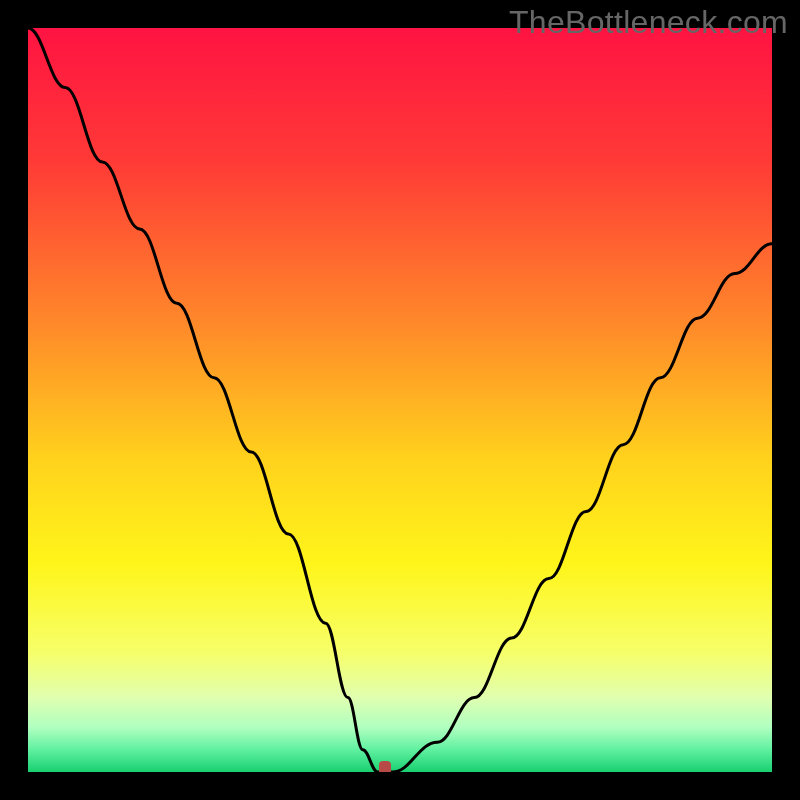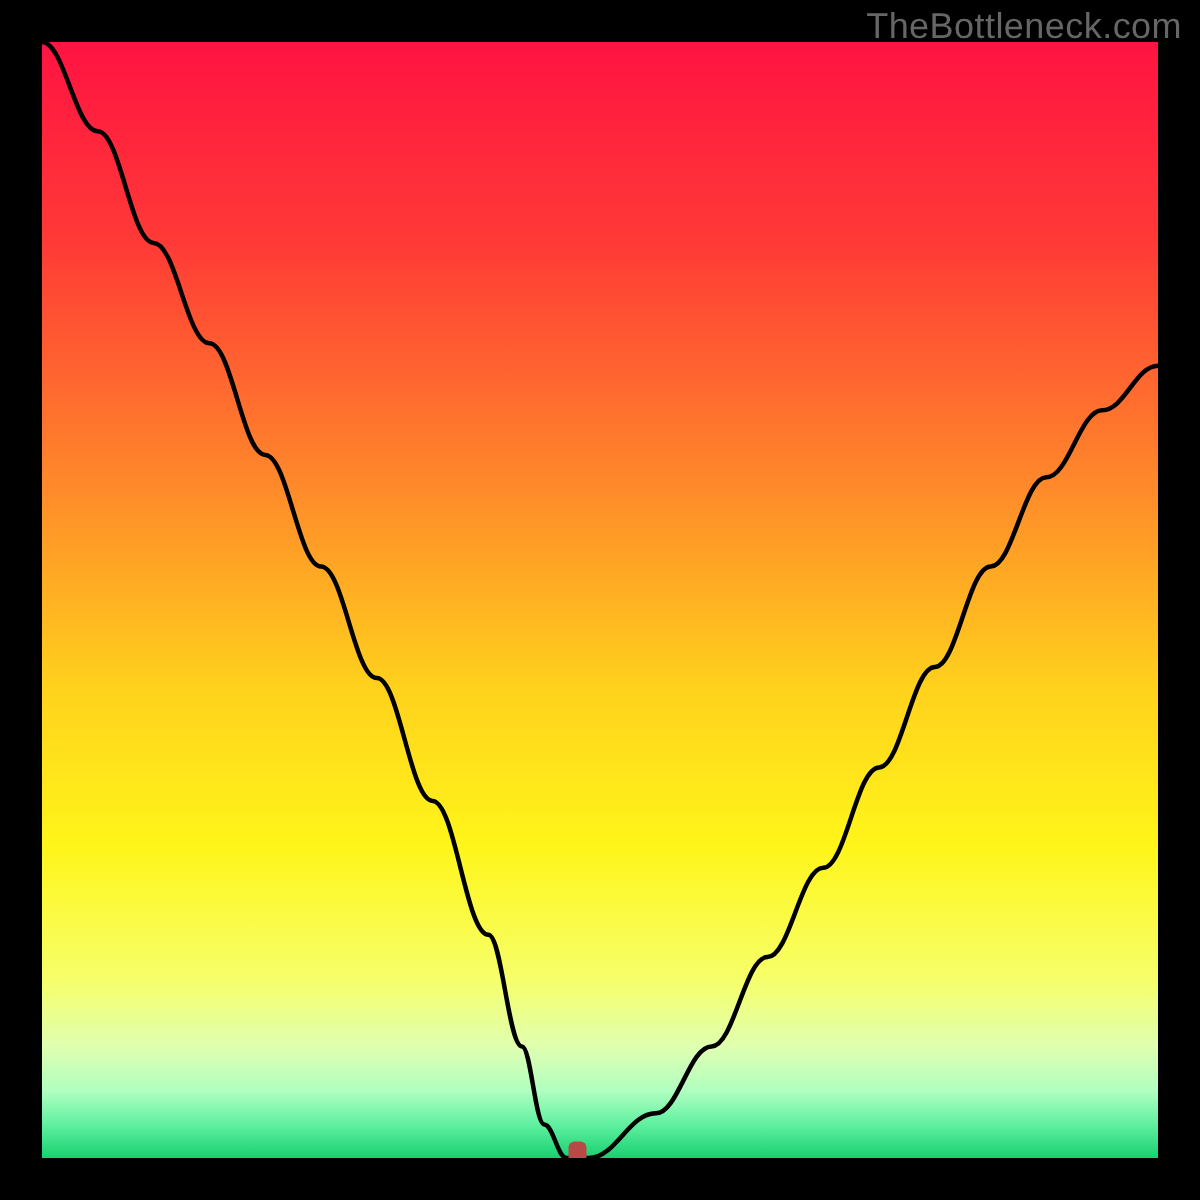--- a/index.html
+++ b/index.html
@@ -15,21 +15,21 @@
     position: relative;
     width: 800px;
     height: 800px;
     background: #000;
   }
   .watermark {
     position: absolute;
     top: 4px;
     right: 12px;
     color: #666;
-    font-size: 24px;
+    font-size: 32px;
     font-weight: 500;
     letter-spacing: 0.3px;
     z-index: 5;
     text-align: right;
   }
   .plot-area {
     position: absolute;
     left: 28px;
     top: 28px;
     width: 744px;

